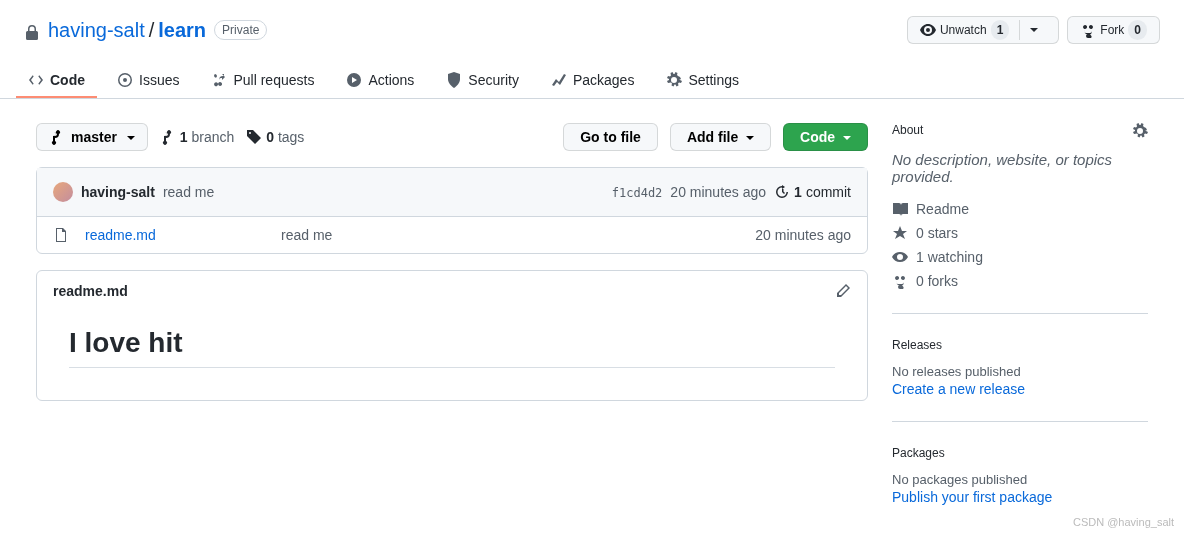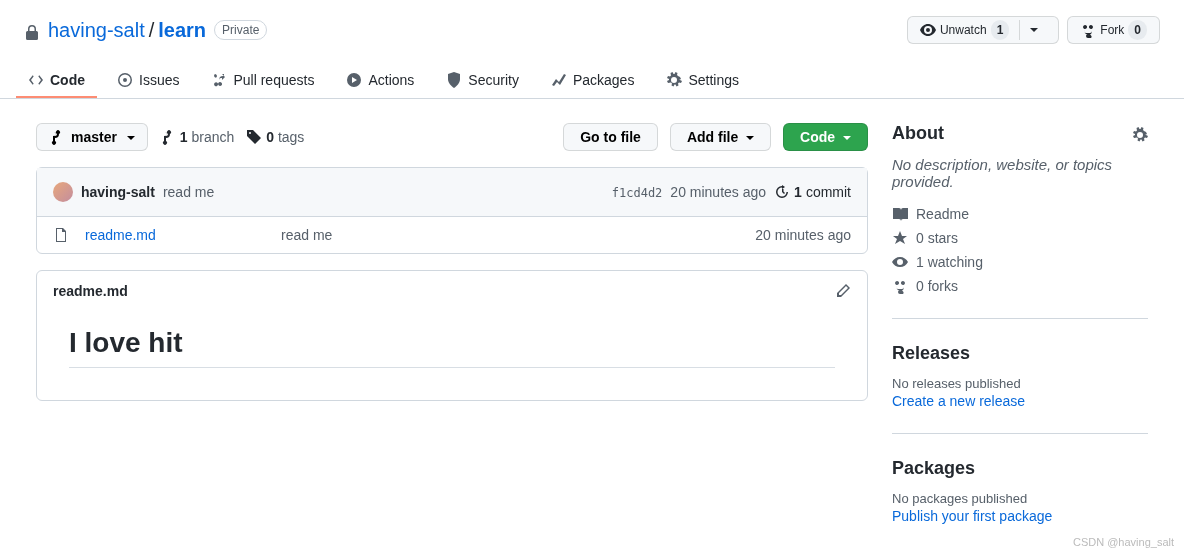--- a/index.html
+++ b/index.html
@@ -46,29 +46,29 @@
 .file-ico { color: #57606a; }
 .file-name { width: 180px; }
 .file-msg { flex: 1; color: #57606a; }
 .file-time { color: #57606a; }
 .readme-box { border: 1px solid #d0d7de; border-radius: 6px; margin-top: 16px; }
 .readme-head { padding: 12px 16px; display: flex; align-items: center; border-bottom: none; }
 .readme-title { font-weight: 600; font-size: 14px; }
 .readme-edit { margin-left: auto; color: #57606a; cursor: pointer; }
 .readme-body { padding: 16px 32px 32px 32px; }
 .readme-body h1 { font-size: 28px; font-weight: 600; border-bottom: 1px solid #d8dee4; padding-bottom: 8px; }
-.sidebar h2 { font-size: 18px; font-weight: 700; margin-bottom: 12px; display: flex; align-items: flex-end; }
+.sidebar h2 { font-size: 12px; font-weight: 400; margin-bottom: 12px; display: flex; align-items: flex-start; }
 .sidebar h2 .gear { margin-left: auto; color: #57606a; cursor: pointer; }
 .sidebar-sec { border-bottom: 1px solid #d0d7de; padding-bottom: 24px; margin-bottom: 24px; }
 .desc-empty { font-style: italic; color: #57606a; margin-bottom: 16px; font-size: 15px; }
 .side-list { display: flex; flex-direction: column; gap: 8px; }
 .side-item { display: flex; align-items: center; gap: 8px; font-size: 14px; color: #57606a; }
 .side-item a, .side-item span.txt { color: #57606a; }
 .muted-txt { font-size: 13px; color: #57606a; margin-bottom: 2px; }
-.watermark { position: fixed; bottom: 2px; right: 10px; font-size: 11px; color: #bbb; }
+.watermark { position: fixed; bottom: 22px; right: 10px; font-size: 11px; color: #bbb; }
 svg { vertical-align: text-bottom; }
 .ico16 { width: 16px; height: 16px; fill: currentColor; }
 .caret::after { content: ""; border: 4px solid transparent; border-top-color: currentColor; display: inline-block; margin-left: 4px; transform: translateY(2px); }
 </style>
 </head>
 <body>
 
 <div class="header-row">
   <div class="repo-title">
     <span class="lock">

